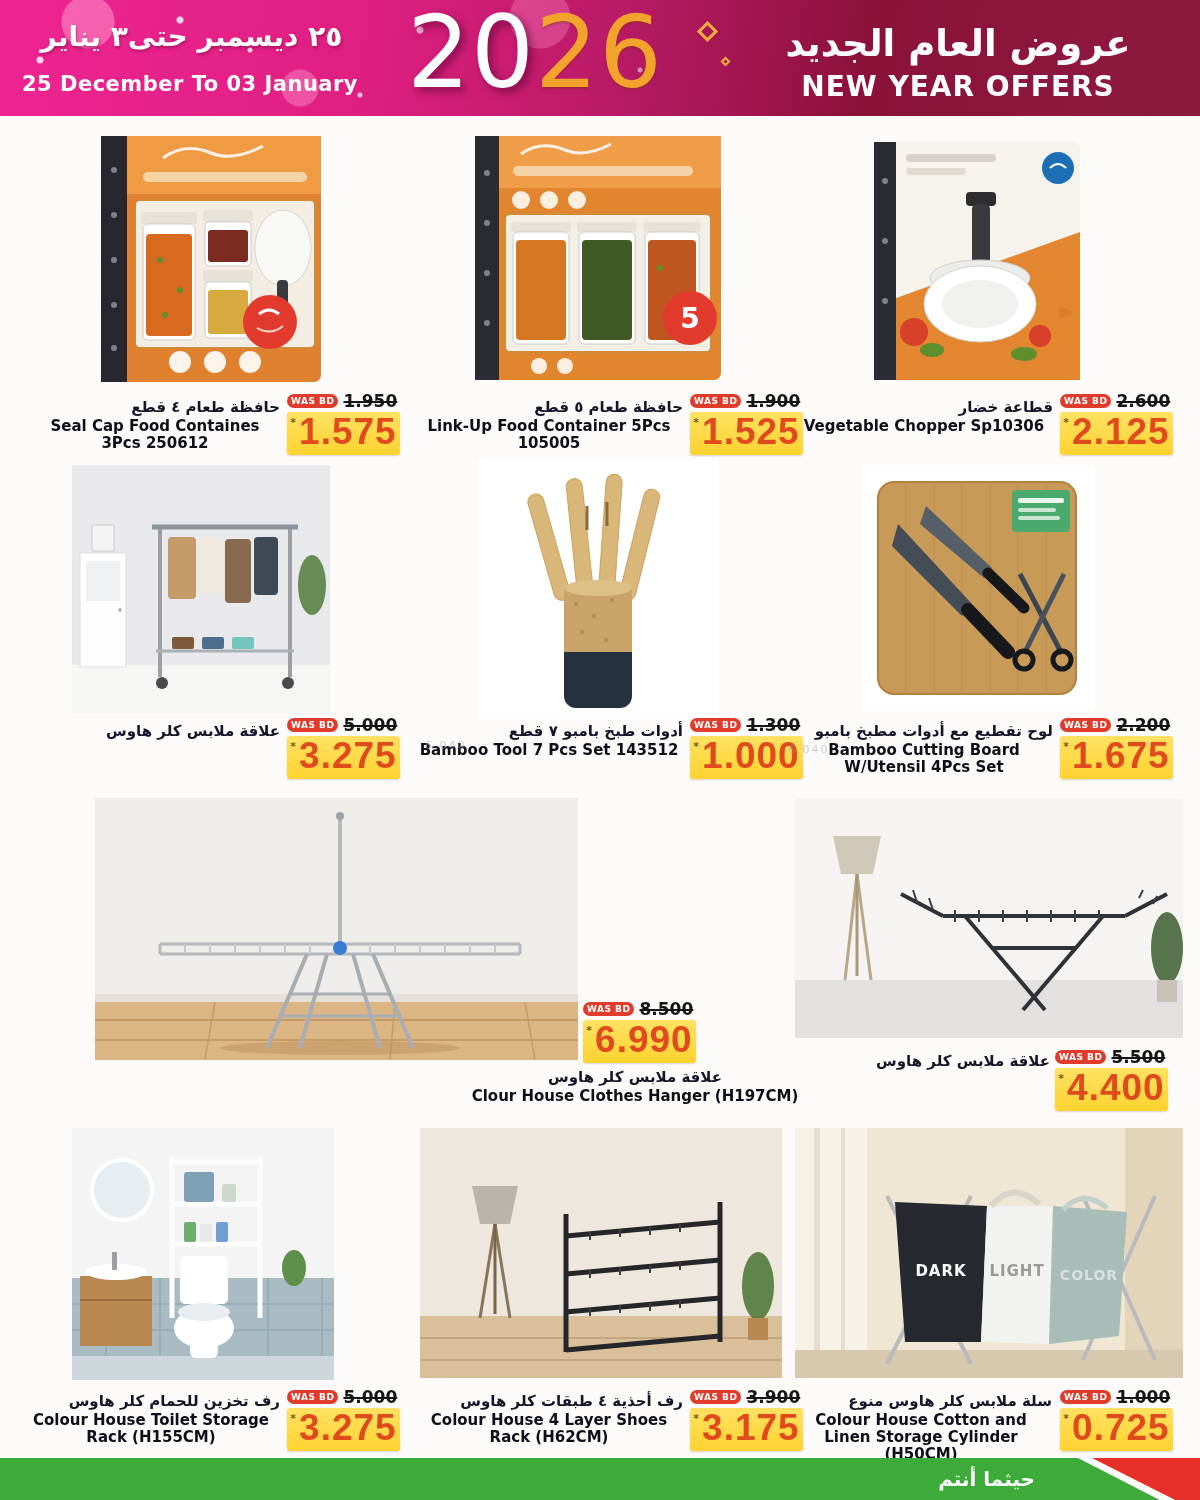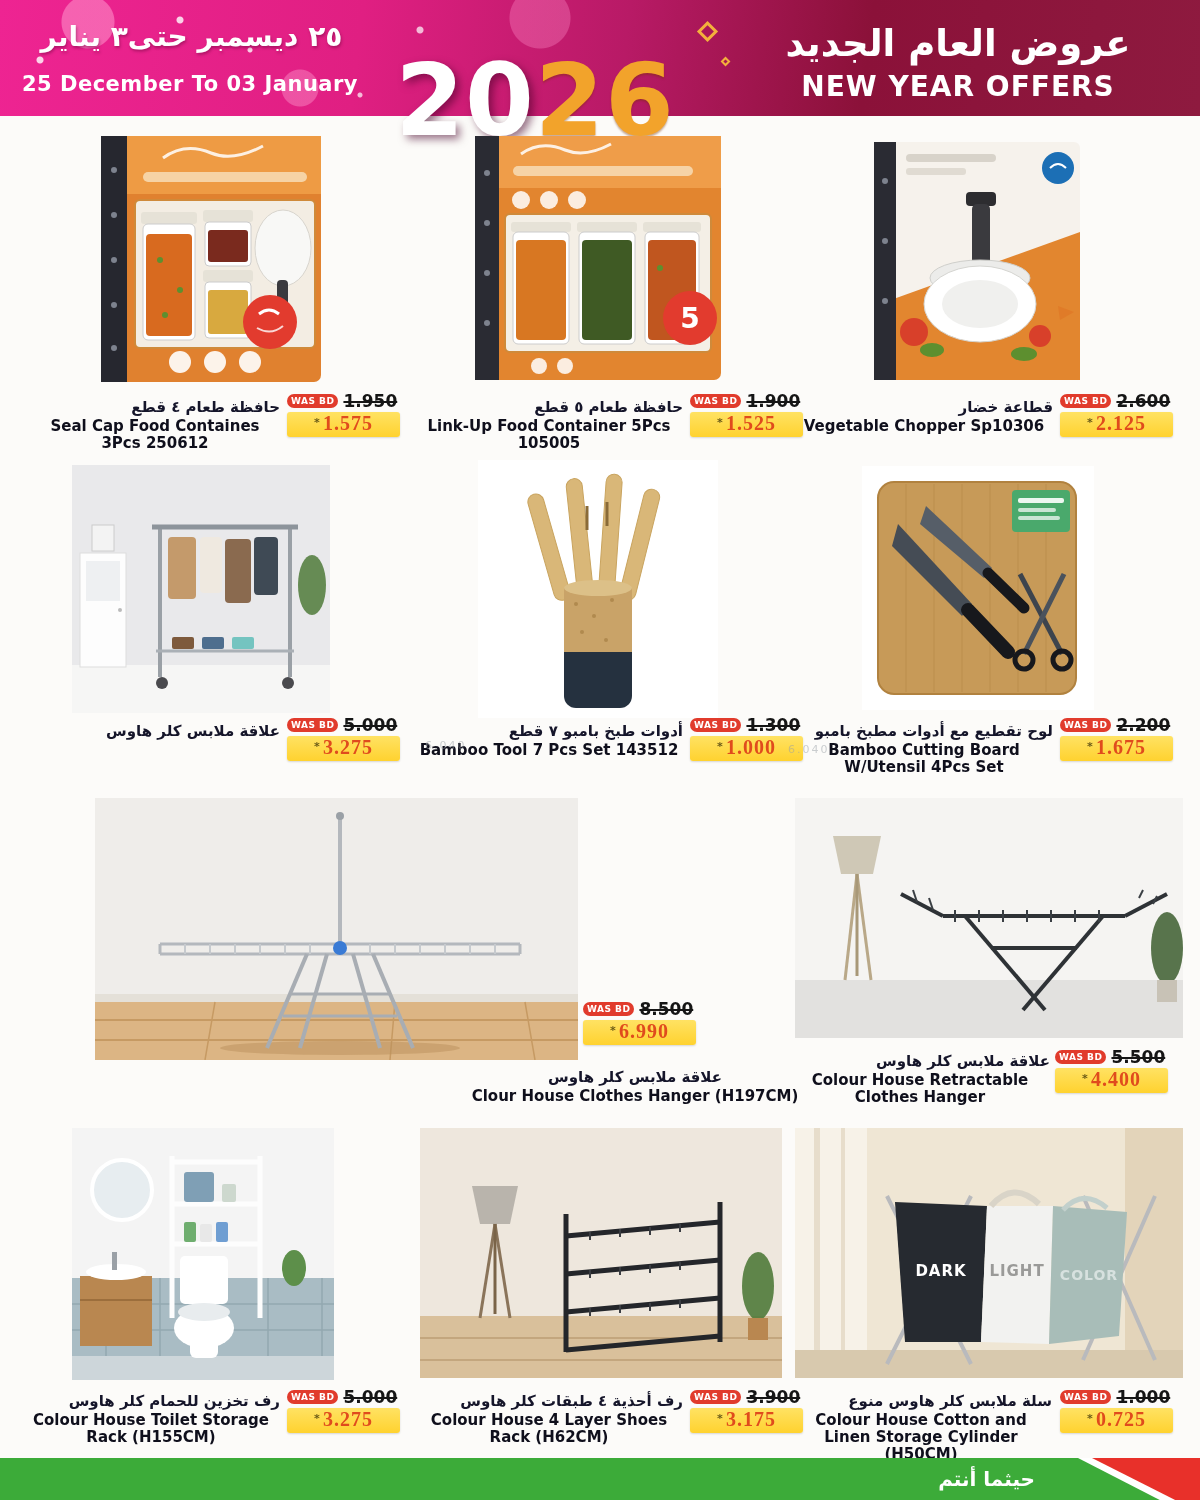--- a/index.html
+++ b/index.html
@@ -20,22 +20,22 @@
       radial-gradient(circle 2px at 250px 50px, rgba(255,255,255,.8) 0 2px, transparent 3px),
       radial-gradient(circle 3px at 420px 30px, rgba(255,255,255,.7) 0 3px, transparent 4px),
       radial-gradient(circle 2px at 360px 95px, rgba(255,255,255,.7) 0 2px, transparent 3px),
       radial-gradient(circle 2px at 640px 70px, rgba(255,255,255,.5) 0 2px, transparent 3px),
       linear-gradient(97deg,#ee2492 0%, #e01f82 30%, #b81a66 52%, #8b1139 72%, #8e1a3f 100%);
   }
   .hdr-date-ar { left:24px; top:20px; width:335px; text-align:center; color:#ffffff;
     font-size:28px; font-weight:bold; direction:rtl; text-shadow:1px 2px 3px rgba(90,0,50,.4); }
   .hdr-date-en { left:15px; top:72px; width:350px; text-align:center; color:#ffffff;
     font-size:21px; font-weight:600; letter-spacing:.5px; }
-  .hdr-year { left:370px; top:2px; width:330px; font-size:99px; font-weight:700; line-height:1.04;
-    letter-spacing:1px; text-align:center; text-shadow:4px 4px 8px rgba(70,0,40,.55);margin-top:48px; }
+  .hdr-year { left:370px; top:2px; width:330px; font-size:99px; font-weight:400; line-height:1.04;
+    letter-spacing:1px; text-align:center; text-shadow:4px 4px 8px rgba(70,0,40,.55); }
   .yr-w { color:#ffffff; }
   .yr-o { color:#f2a32b; text-shadow:0 2px 2px rgba(120,50,0,.4); }
   .sparkle { width:15px; height:15px; border:3px solid #f3b13c; transform:rotate(45deg); left:700px; top:24px; }
   .sparkle2 { width:7px; height:7px; border:2px solid #f3b13c; transform:rotate(45deg); left:722px; top:58px; }
   .hdr-title-ar { left:758px; top:22px; width:400px; text-align:center; color:#ffffff;
     font-size:37px; font-weight:bold; direction:rtl; }
   .hdr-title-en { left:758px; top:70px; width:400px; text-align:center; color:#ffffff;
     font-size:28px; font-weight:800; letter-spacing:1px; }
 
   
@@ -50,22 +50,22 @@
   .pb { position:absolute; width:113px; }
   .was-row { display:flex; align-items:center; height:21px; }
   .was-badge { background:#e13b2c; color:#ffffff; font-size:9px; font-weight:bold;
     padding:2px 4px; border-radius:7px; letter-spacing:.5px; white-space:nowrap; }
   .was-price { margin-left:5px; font-size:17px; font-weight:bold; color:#151515;
     text-decoration:line-through; text-decoration-thickness:2px; }
   .now-box { margin-top:1px; background:linear-gradient(#ffe263,#ffd22f); border-radius:3px;
     padding:1px 4px 3px 4px; display:flex; justify-content:center; align-items:flex-start;
     box-shadow:0 1px 2px rgba(0,0,0,.15); }
   .cur-mark { font-size:11px; font-weight:bold; color:#6c5c18; margin:3px 3px 0 0; }
-  .now-price { font-size:20px; font-weight:800; color:#e04b1d; line-height:1.05;
-    font-family:Liberation Serif, serif; letter-spacing:1px; }
+  .now-price { font-size:37px; font-weight:800; color:#e04b1d; line-height:1.05;
+    font-family:Liberation Sans, sans-serif; letter-spacing:1px; }
 
   .wm { position:absolute; font-size:11px; color:#9aa0a6; opacity:.5; letter-spacing:2px; }
 
   
   .footer { left:0; top:1458px; width:1200px; height:42px; background:#3cab39; }
   .f-white { position:absolute; right:0; top:0; width:122px; height:42px; background:#ffffff;
     clip-path:polygon(0 0,100% 0,100% 100%,67% 100%); }
   .f-red { position:absolute; right:0; top:0; width:108px; height:42px; background:#e8302a;
     clip-path:polygon(0 0,100% 0,100% 100%,77% 100%); }
   .slogan { position:absolute; right:165px; top:9px; color:#ffffff; font-size:20px;
@@ -427,21 +427,20 @@
           <line x1="134" y1="100" x2="138" y2="112"></line>
         <line x1="344" y1="100" x2="348" y2="92"></line>
           <line x1="358" y1="106" x2="362" y2="98"></line>
       </g>
       <ellipse cx="372" cy="150" rx="16" ry="36" fill="#47663a" opacity=".9"></ellipse>
       <rect x="362" y="182" width="20" height="22" fill="#c8c2b6"></rect>
     </svg>
   </div>
   <div class="names" style="left:790px;top:1052px;width:260px;">
     <div class="ar">علاقة ملابس كلر هاوس</div>
-    <div class="en">Colour House Retractable Clothes Hanger</div>
   </div>
   <div class="pb" style="left:1055px;top:1046px;">
     <div class="was-row">
         <span class="was-badge">WAS BD</span>
         <span class="was-price">5.500</span>
       </div>
     <div class="now-box">
         <span class="cur-mark">*</span>
         <span class="now-price">4.400</span>
       </div>

